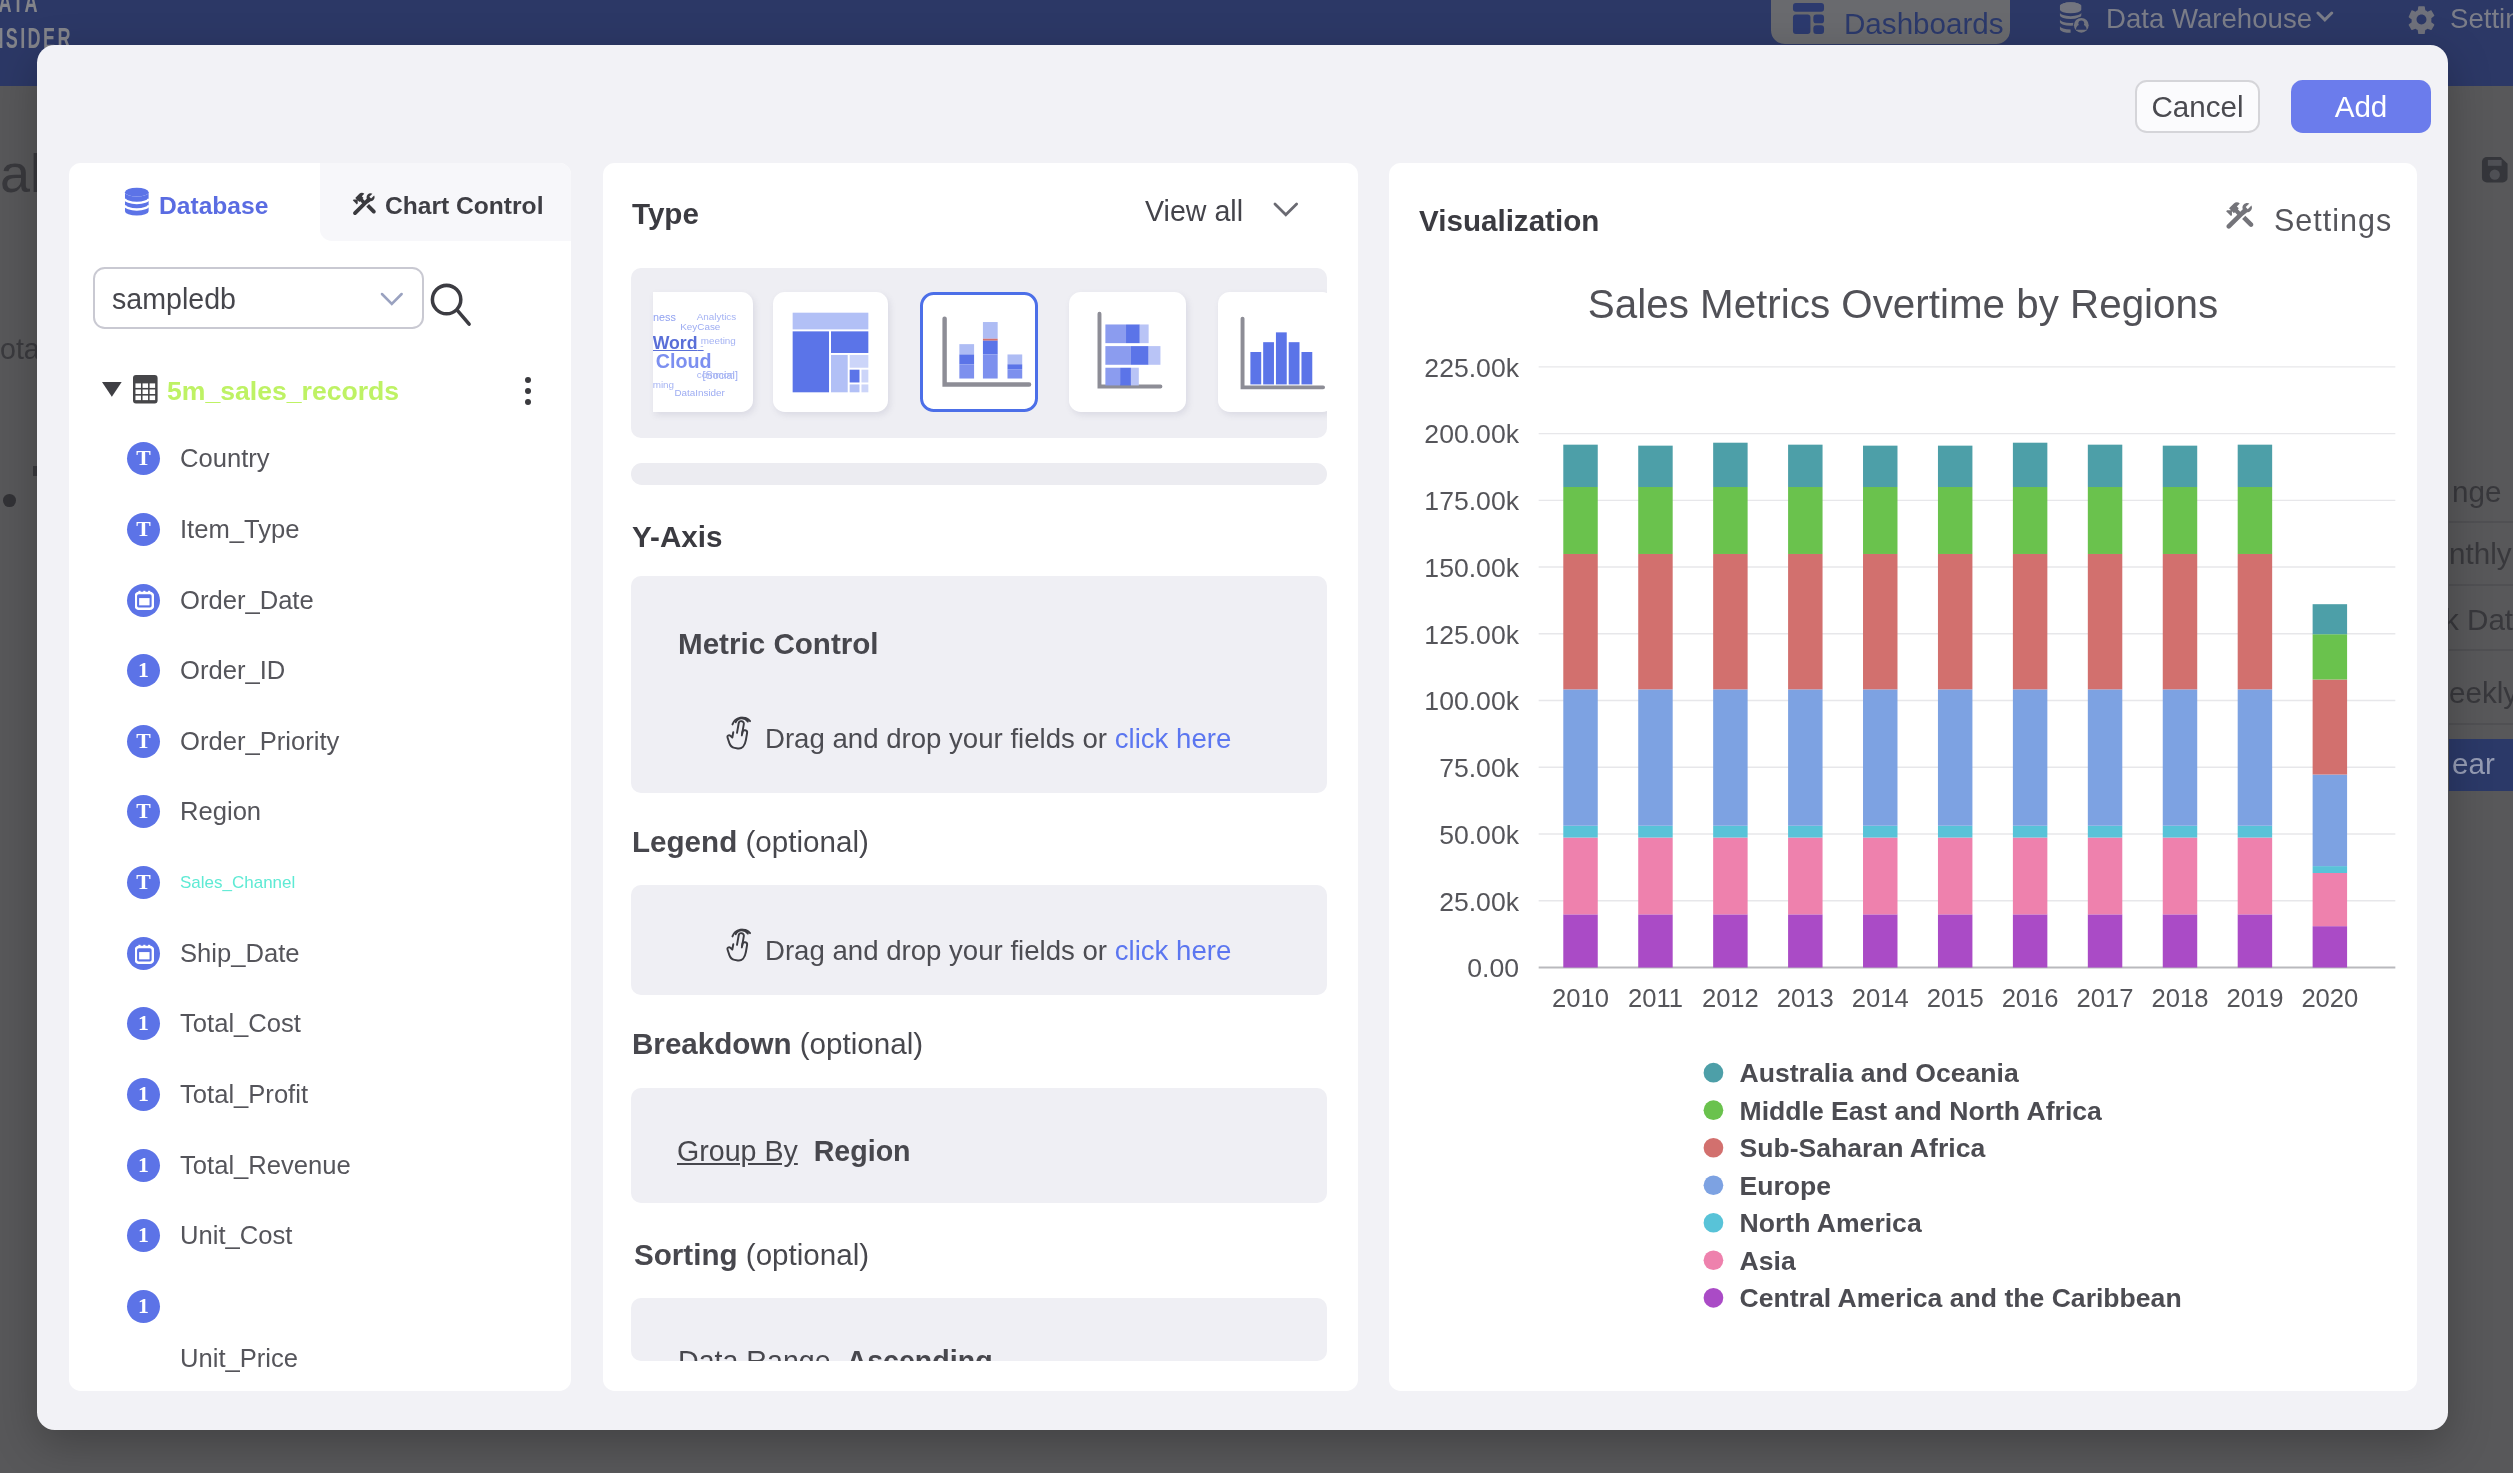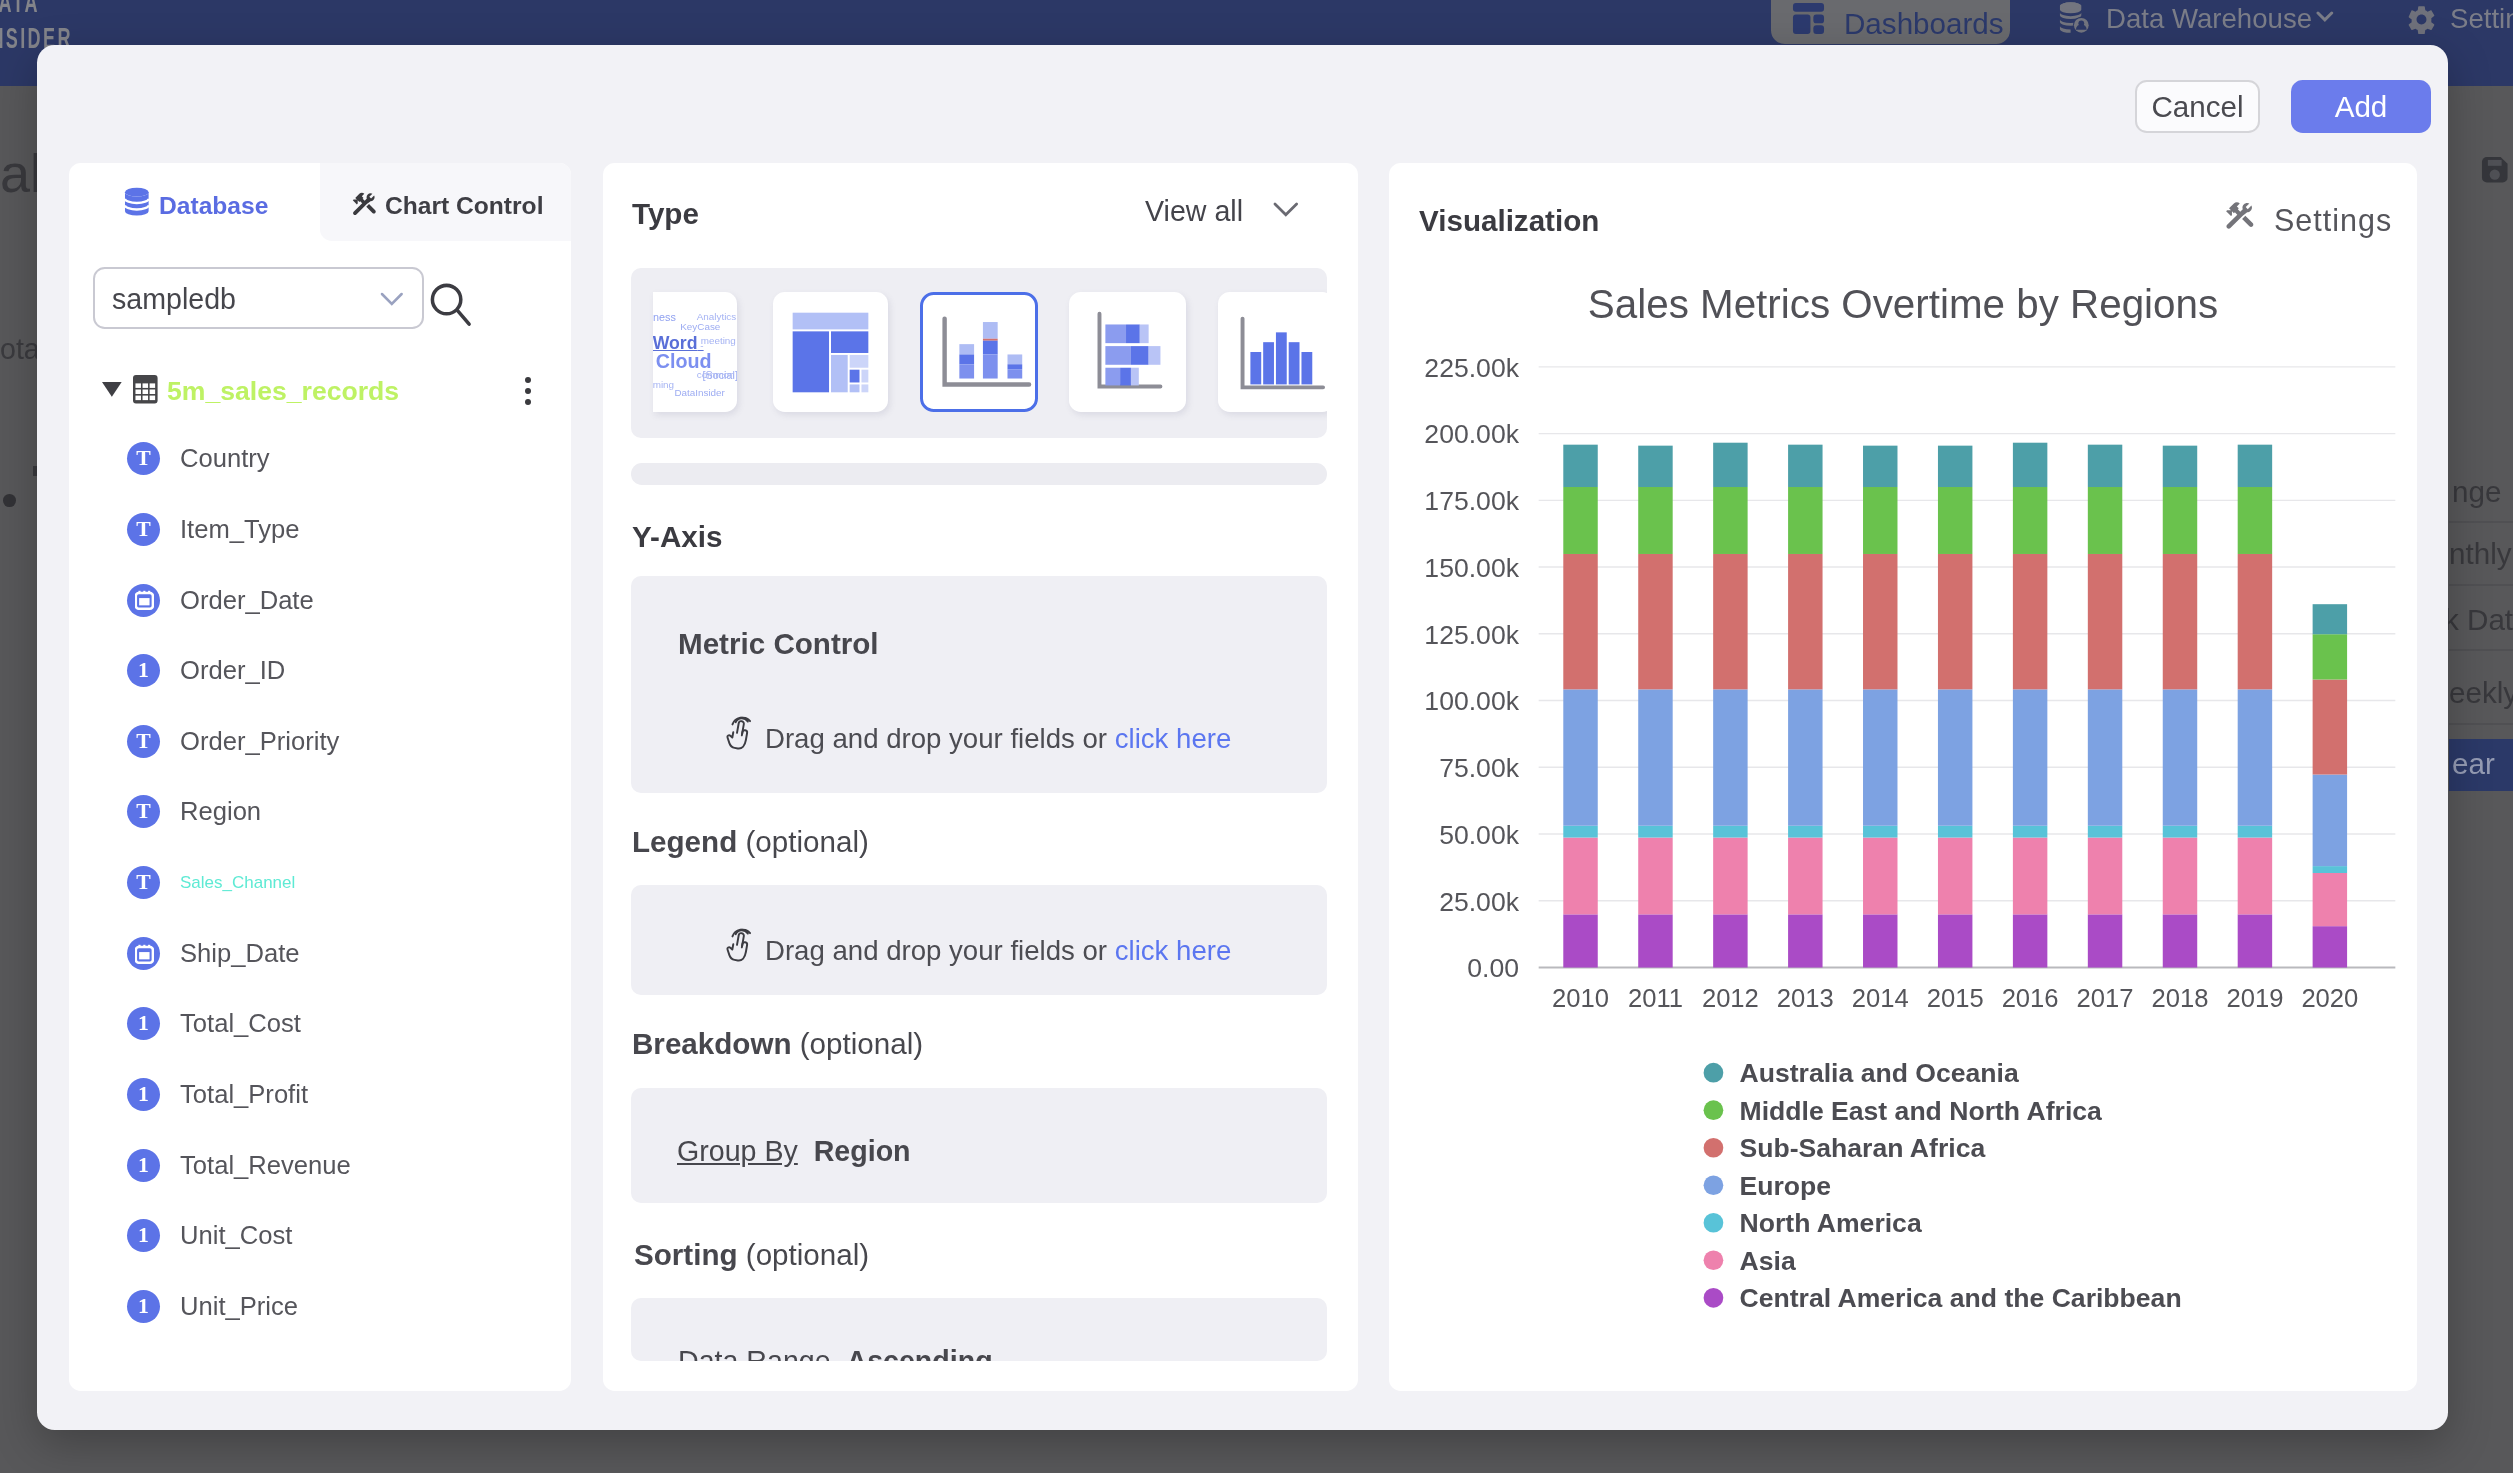--- a/index.html
+++ b/index.html
@@ -171,33 +171,33 @@
       <div class="abs" style="left:127px;top:1078px;width:33px;height:33px;text-align:center;line-height:33px;color:#fff;font-family:'Liberation Serif',serif;font-weight:bold;font-size:21.7px;">1</div>
       <div class="abs" style="left:180px;top:1079px;font-size:25.6px;color:#55555b;line-height:31.5px;">Total_Profit</div>
       <div class="abs" style="left:127px;top:1149px;width:33px;height:33px;border-radius:50%;background:#5c73e7;"></div>
       <div class="abs" style="left:127px;top:1149px;width:33px;height:33px;text-align:center;line-height:33px;color:#fff;font-family:'Liberation Serif',serif;font-weight:bold;font-size:21.7px;">1</div>
       <div class="abs" style="left:180px;top:1150px;font-size:25.6px;color:#55555b;line-height:31.5px;">Total_Revenue</div>
       <div class="abs" style="left:127px;top:1219px;width:33px;height:33px;border-radius:50%;background:#5c73e7;"></div>
       <div class="abs" style="left:127px;top:1219px;width:33px;height:33px;text-align:center;line-height:33px;color:#fff;font-family:'Liberation Serif',serif;font-weight:bold;font-size:21.7px;">1</div>
       <div class="abs" style="left:180px;top:1220px;font-size:25.6px;color:#55555b;line-height:31.5px;">Unit_Cost</div>
       <div class="abs" style="left:127px;top:1290px;width:33px;height:33px;border-radius:50%;background:#5c73e7;"></div>
       <div class="abs" style="left:127px;top:1290px;width:33px;height:33px;text-align:center;line-height:33px;color:#fff;font-family:'Liberation Serif',serif;font-weight:bold;font-size:21.7px;">1</div>
-      <div class="abs" style="left:180px;top:1291px;font-size:25.6px;color:#55555b;line-height:31.5px;">Unit_Price</div>
+      <div class="abs" style="left:180px;top:1343px;font-size:25.6px;color:#55555b;line-height:31.5px;">Unit_Price</div>
     </div>
 
   <div class="abs" style="left:603px;top:163px;width:755px;height:1228px;background:#ffffff;border-radius:11.8px;"></div>
   <div class="abs bold" style="left:632px;top:197px;font-size:29.6px;color:#3b3b41;">Type</div>
   <div class="abs" style="left:1145px;top:195px;font-size:28.6px;color:#44444b;">View all</div>
   <svg class="abs" style="left:1273px;top:202px;" width="25.6" height="15.8" viewBox="0 0 26 16">
       <path d="M2 2 L13 13 L24 2" fill="none" stroke="#6a6a72" stroke-width="2.8" stroke-linecap="round"></path>
     </svg>
 
   <div class="abs" style="left:631px;top:268px;width:696px;height:170px;background:#eeeef3;border-radius:9.9px;overflow:hidden;">
 
-    <div class="abs" style="left:21.7px;top:23.6px;width:84px;height:120px;background:#fff;border-radius:0 11.8px 11.8px 0;overflow:hidden;box-shadow:2px 3px 5.9px rgba(120,120,150,0.16);">
+    <div class="abs" style="left:21.7px;top:23.6px;width:100px;height:120px;background:#fff;border-radius:0 11.8px 11.8px 0;overflow:hidden;box-shadow:2px 3px 5.9px rgba(120,120,150,0.16);">
       <div class="abs" style="left:-2px;top:19.7px;font-size:10.8px;color:#8fa0f0;">iness</div>
       <div class="abs" style="left:44px;top:19.7px;font-size:9.9px;color:#a5b3f3;">Analytics</div>
       <div class="abs" style="left:27.6px;top:29.6px;font-size:9.9px;color:#9dacf2;">KeyCase</div>
       <div class="abs bold" style="left:0px;top:41px;font-size:17.7px;line-height:20px;color:#5a6fd8;text-decoration:underline;">Word<span style="font-weight:normal;font-size:9.9px;color:#a5b3f3;"> -</span></div>
       <div class="abs" style="left:48px;top:43px;font-size:9.9px;color:#a5b3f3;">meeting</div>
       <div class="abs bold" style="left:3px;top:60px;font-size:19.7px;line-height:19.7px;color:#7c8ff0;">Cloud</div>
       <div class="abs" style="left:12.8px;top:77px;font-size:10.8px;color:#9dacf2;padding-left:37px;">[Social]</div>
       <div class="abs" style="left:44px;top:77px;font-size:9.9px;color:#a5b3f3;">common</div>
       <div class="abs" style="left:0px;top:87px;font-size:9.9px;color:#a5b3f3;">ming</div>
       <div class="abs" style="left:21.7px;top:95px;font-size:9.9px;color:#9dacf2;">DataInsider</div>

